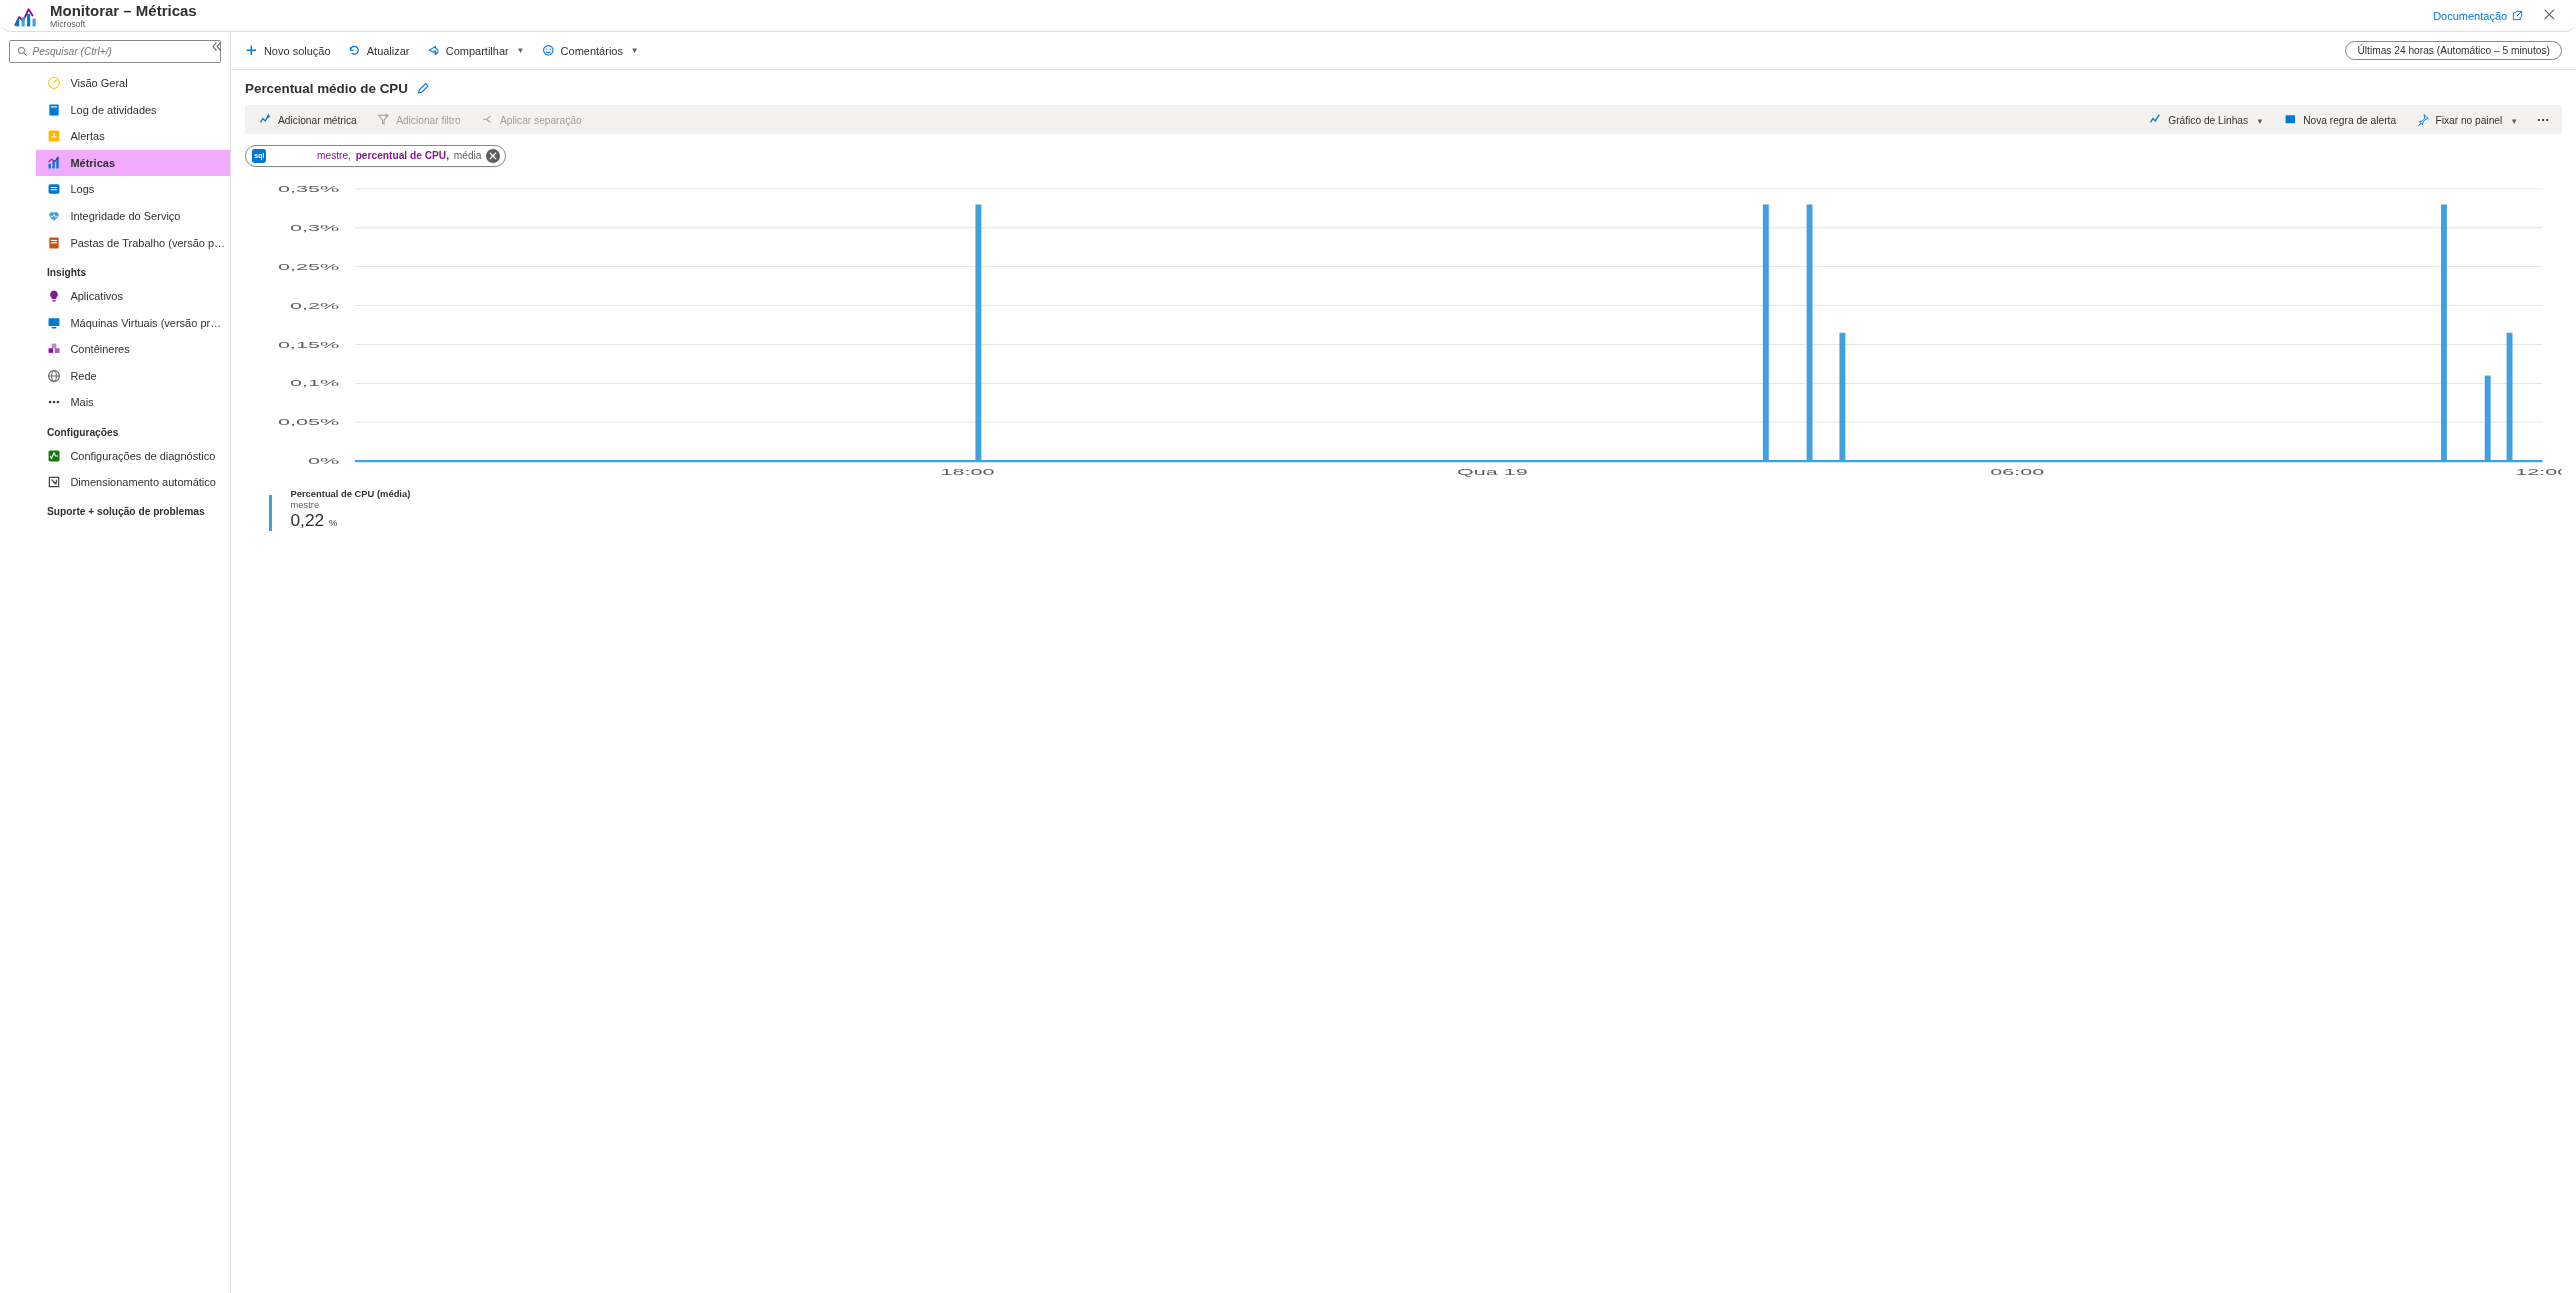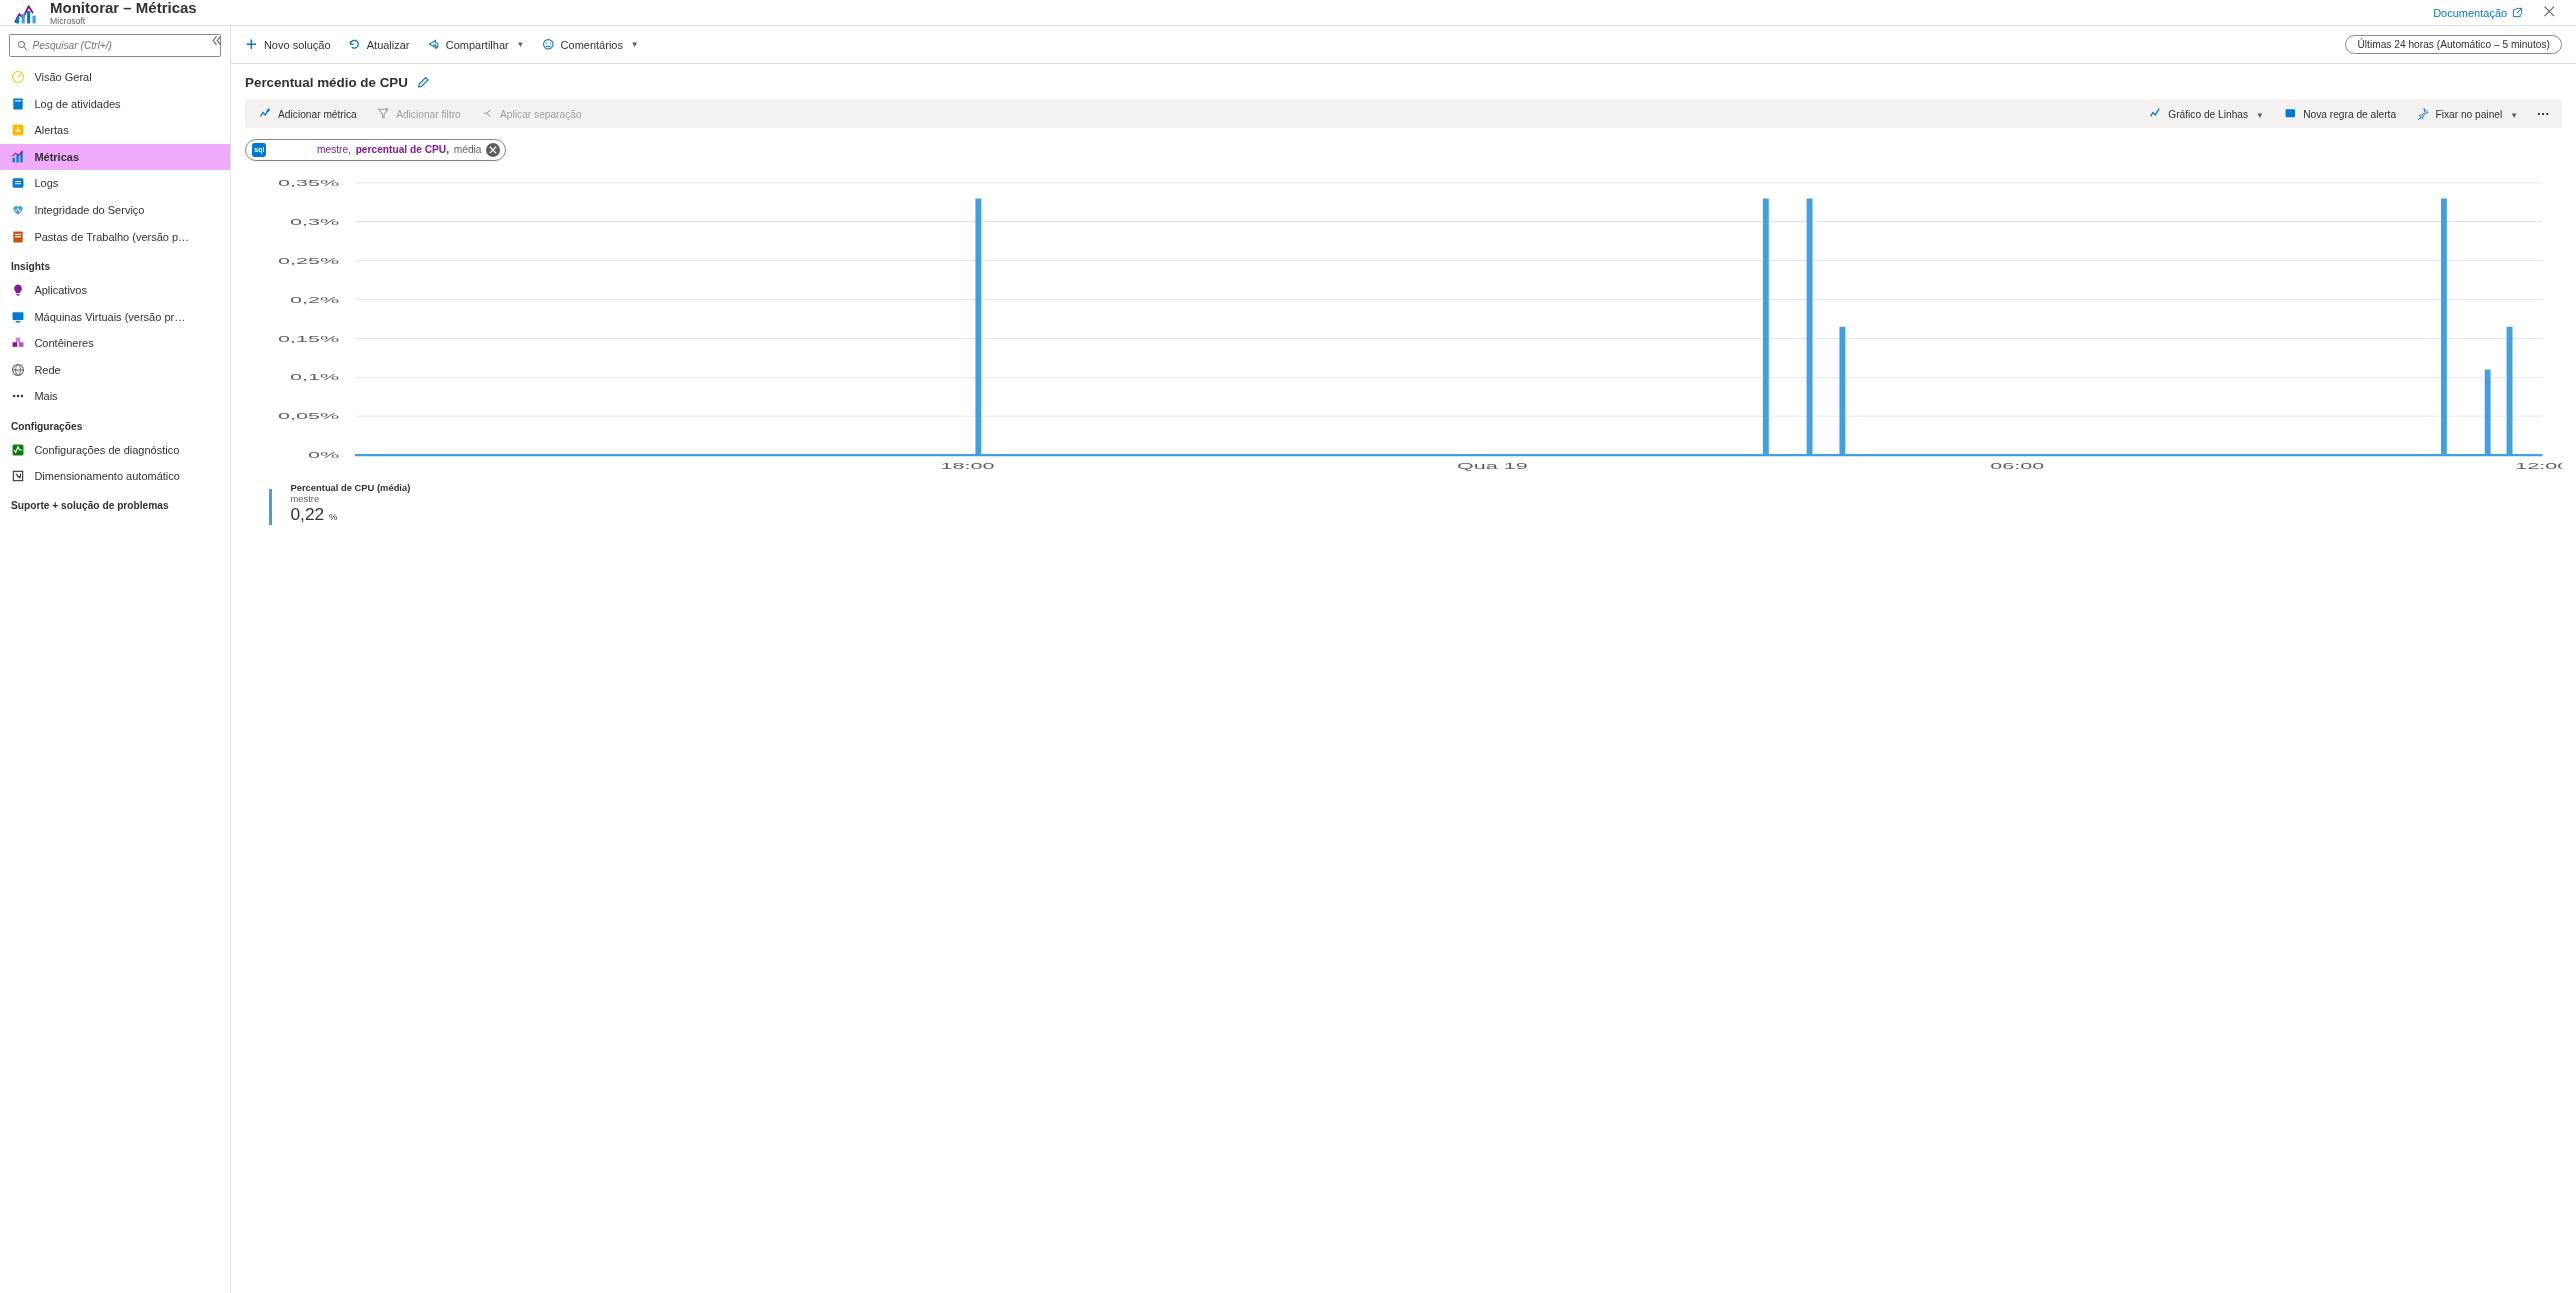--- a/index.html
+++ b/index.html
@@ -9,21 +9,22 @@
     color: #323130;
     background: #fff;
     overflow: hidden;
   }
   .app { display: flex; flex-direction: column; height: 100vh; width: 100vw; }
 
   
   .header {
     display: flex; align-items: center; padding: 4.7px 14px 4.7px 11px;
     border-bottom: 0.8px solid #e1dfdd;
-    height: 26px;
+    height: 32px;
+    border-radius: 11px;
   }
   .header-logo {
     width: 28px; height: 28px; display: flex; align-items: center; justify-content: center;
     margin-right: 11px;
   }
   .header-logo svg { width: 25px; height: 25px; }
   .header-titles { flex: 0 0 auto; }
   .header-title { font-size: 15px; font-weight: 600; color: #323130; }
   .header-sub { font-size: 8.7px; color: #605e5c; }
   .header-spacer { flex: 1; }
@@ -52,21 +53,21 @@
     margin: 7.9px 9.4px 6.3px 9.4px;
     display: flex; align-items: center;
     border: 0.8px solid #8a8886; border-radius: 1.6px;
     padding: 3.1px 6.3px; height: 23.6px;
   }
   .search-box svg { width: 11px; height: 11px; color: #605e5c; margin-right: 4.7px; }
   .search-box input {
     border: none; outline: none; flex: 1; font-size: 10.2px;
     font-style: italic; color: #605e5c;
   }
-  .nav-scroll { flex: 1; overflow-y: auto; position: relative; }
+  .nav-scroll { flex: 1; overflow-y: auto; position: relative; margin-left: 36px; }
   .nav-scroll::-webkit-scrollbar { width: 11px; }
   .nav-scroll::-webkit-scrollbar-thumb { background: #c8c6c4; border-radius: 0; }
   .nav-scroll::-webkit-scrollbar-track { background: #f3f2f1; }
   .nav-item {
     display: flex; align-items: center; gap: 9.4px;
     padding: 6.3px 11px; cursor: pointer; font-size: 11px;
     white-space: nowrap; overflow: hidden; text-overflow: ellipsis;
   }
   .nav-item.selected { background: #f0abfc; font-weight: bold; }
   .nav-icon { width: 14px; height: 14px; flex: 0 0 14px; display: flex; align-items: center; justify-content: center; }

